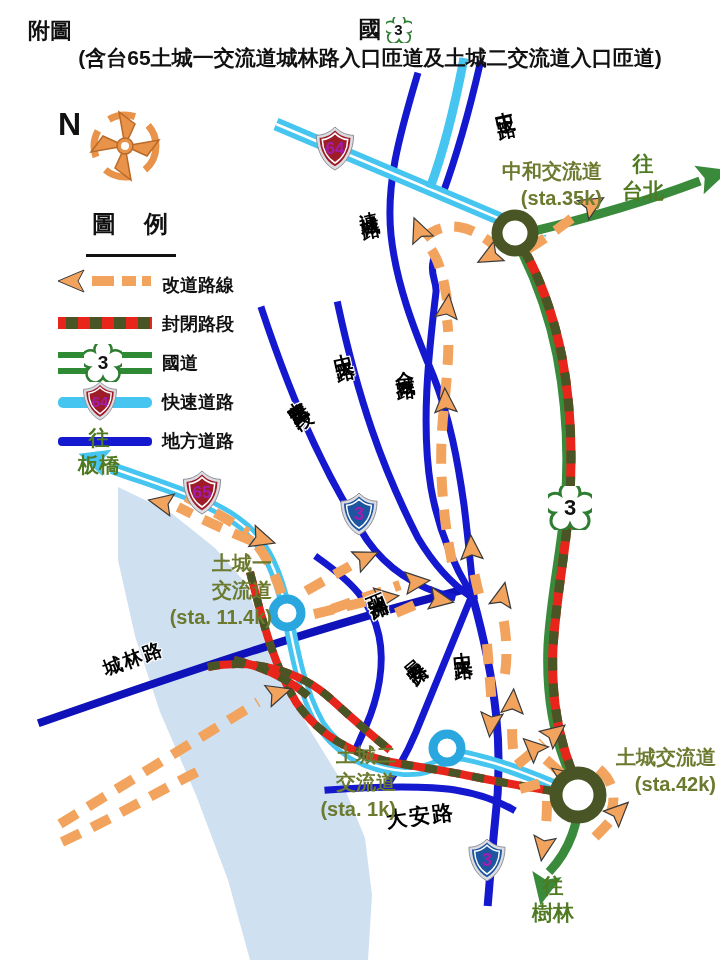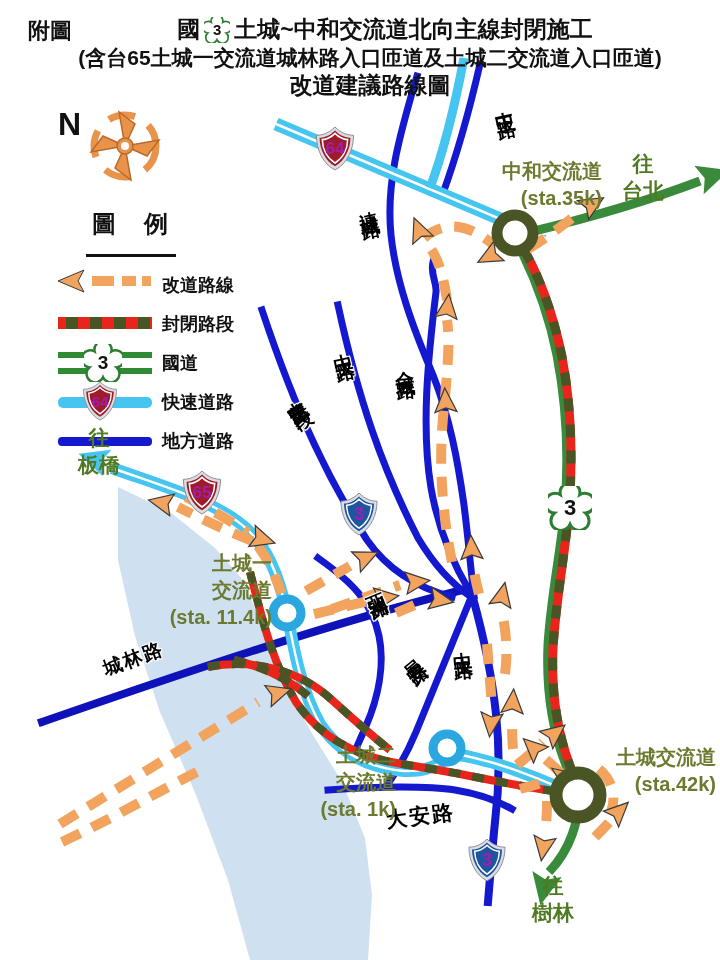--- a/index.html
+++ b/index.html
@@ -156,27 +156,23 @@
 
   <div class="abs tag" style="left:28px;top:16px;">附圖</div>
   <div class="abs title-row t1" style="left:120px;top:14px;width:530px;">
     <span>國</span>
     <span class="shield" style="position:relative;width:26px;height:26px;">
       <svg viewBox="0 0 40 40">
           <path d="M11.24,7.95 A9,9 0 1 1 28.76,7.95 A9,9 0 1 1 34.17,24.6 A9,9 0 1 1 20,34.9 A9,9 0 1 1 5.83,24.6 A9,9 0 1 1 11.24,7.95 Z" fill="#fff" stroke="#2e7d32" stroke-width="2.6"></path>
         </svg>
       <span class="num dark" style="font-size:15px;">3</span>
     </span>
-    <span>土城~中和交流道北向主線封閉施工</span>
   </div>
   <div class="abs title-row t2" style="left:60px;top:44px;width:620px;text-align:center;">
     <span>(含台65土城一交流道城林路入口匝道及土城二交流道入口匝道)</span>
-  </div>
-  <div class="abs title-row t3" style="left:220px;top:70px;width:300px;">
-    <span>改道建議路線圖</span>
   </div>
 
   <div class="compass-n">N</div>
 
   <div class="legend">
     <div class="legend-title">圖　例</div>
 
     <div class="legend-row" style="margin-top:10px;">
       <div class="legend-swatch">
         <svg width="96" height="34" viewBox="0 0 96 34">

